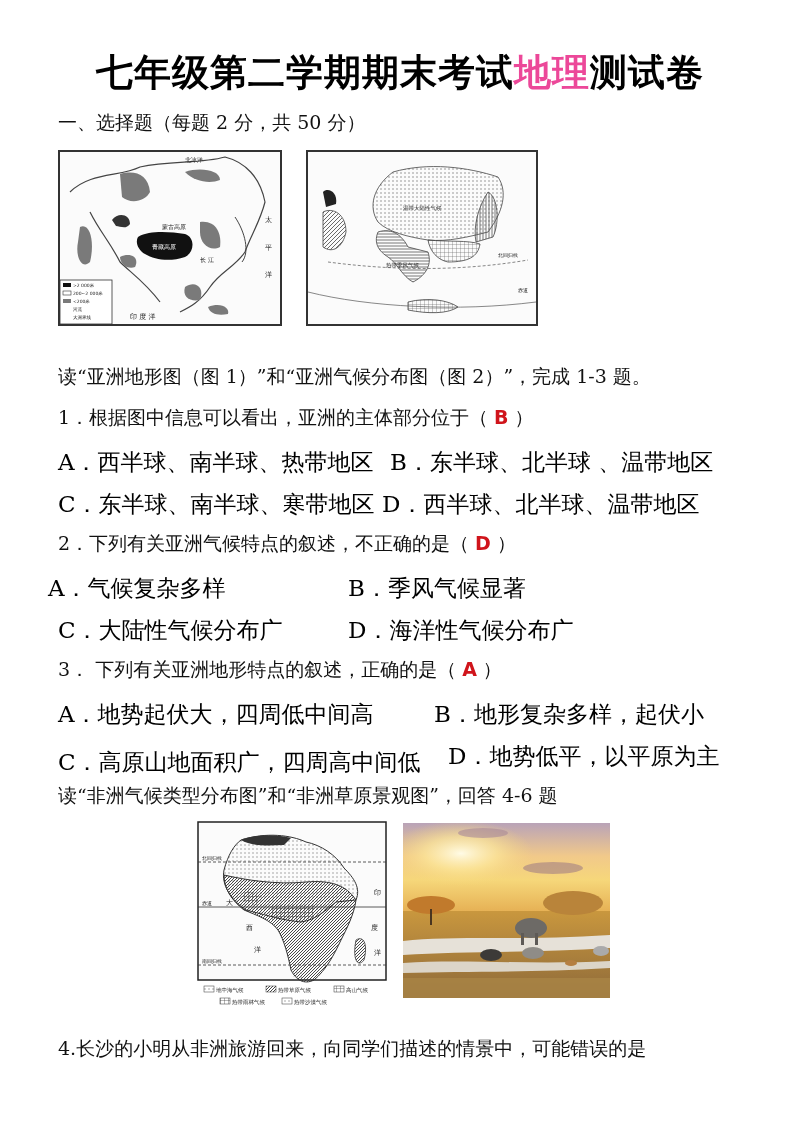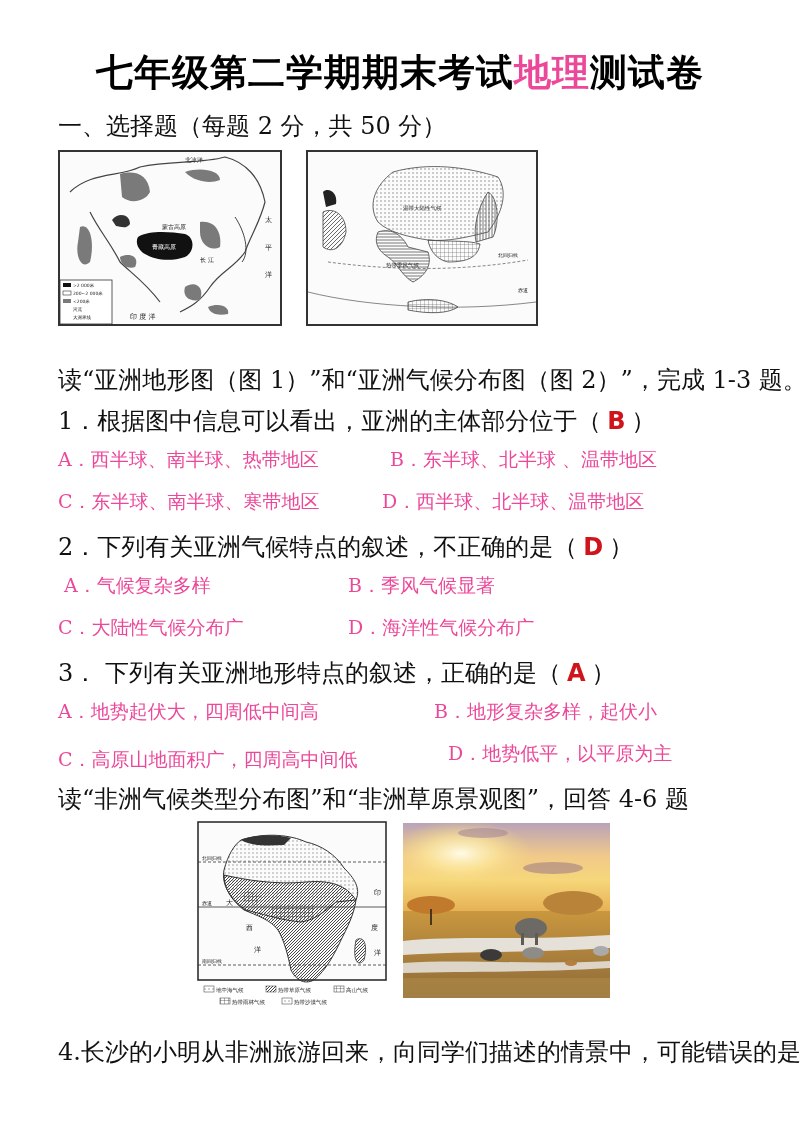--- a/index.html
+++ b/index.html
@@ -2,23 +2,23 @@
 <html><head>
 <meta charset="utf-8">
 <style>
   html, body { margin:0; padding:0; background:#ffffff; }
   body { width:800px; height:1133px; position:relative; overflow:hidden;
          font-family:"DejaVu Serif", "Liberation Serif", serif; color:#111; }
   .title { position:absolute; top:48px; left:0; width:800px; text-align:center;
            font-family:"DejaVu Sans", "Liberation Sans", sans-serif; font-weight:bold;
            font-size:37px; letter-spacing:1px; color:#000; }
   .title .hl { color:#ec4899; }
-  .line { position:absolute; left:58px; font-size:24px; white-space:nowrap; color:#111; }
+  .line { position:absolute; left:58px; font-size:19px; white-space:nowrap; color:#111; }
   .ans { color:#d0141b; font-family:"DejaVu Sans", "Liberation Sans", sans-serif; font-weight:bold; padding:0 6px; }
-  .opt { position:absolute; font-size:19px; white-space:nowrap; color:#ec4899; }
+  .opt { position:absolute; font-size:23px; white-space:nowrap; color:#000000; }
   .fig { position:absolute; border:2px solid #333; background:#fafafa; overflow:hidden; }
   .fig svg { display:block; }
   .photo { position:absolute; overflow:hidden; }
 </style>
 </head>
 <body>
 
 <div class="title">
   <span>七年级第二学期期末考试</span><span class="hl">地理</span><span>测试卷</span>
 </div>
@@ -105,21 +105,21 @@
   <span>1．根据图中信息可以看出，亚洲的主体部分位于（</span><span class="ans">B</span><span>）</span>
 </div>
 <div class="opt" style="left:58px; top:447px;">A．西半球、南半球、热带地区</div>
 <div class="opt" style="left:390px; top:447px;">B．东半球、北半球 、温带地区</div>
 <div class="opt" style="left:58px; top:489px;">C．东半球、南半球、寒带地区</div>
 <div class="opt" style="left:382px; top:489px;">D．西半球、北半球、温带地区</div>
 
 <div class="line" style="top:531px;">
   <span>2．下列有关亚洲气候特点的叙述，不正确的是（</span><span class="ans">D</span><span>）</span>
 </div>
-<div class="opt" style="left:64px; top:573px;">A．气候复杂多样</div>
+<div class="opt" style="left:48px; top:573px;">A．气候复杂多样</div>
 <div class="opt" style="left:348px; top:573px;">B．季风气候显著</div>
 <div class="opt" style="left:58px; top:615px;">C．大陆性气候分布广</div>
 <div class="opt" style="left:348px; top:615px;">D．海洋性气候分布广</div>
 
 <div class="line" style="top:657px;">
   <span>3．  下列有关亚洲地形特点的叙述，正确的是（</span><span class="ans">A</span><span>）</span>
 </div>
 <div class="opt" style="left:58px; top:699px;">A．地势起伏大，四周低中间高</div>
 <div class="opt" style="left:434px; top:699px;">B．地形复杂多样，起伏小</div>
 <div class="opt" style="left:58px; top:741px;margin-top:6px;">C．高原山地面积广，四周高中间低</div>

